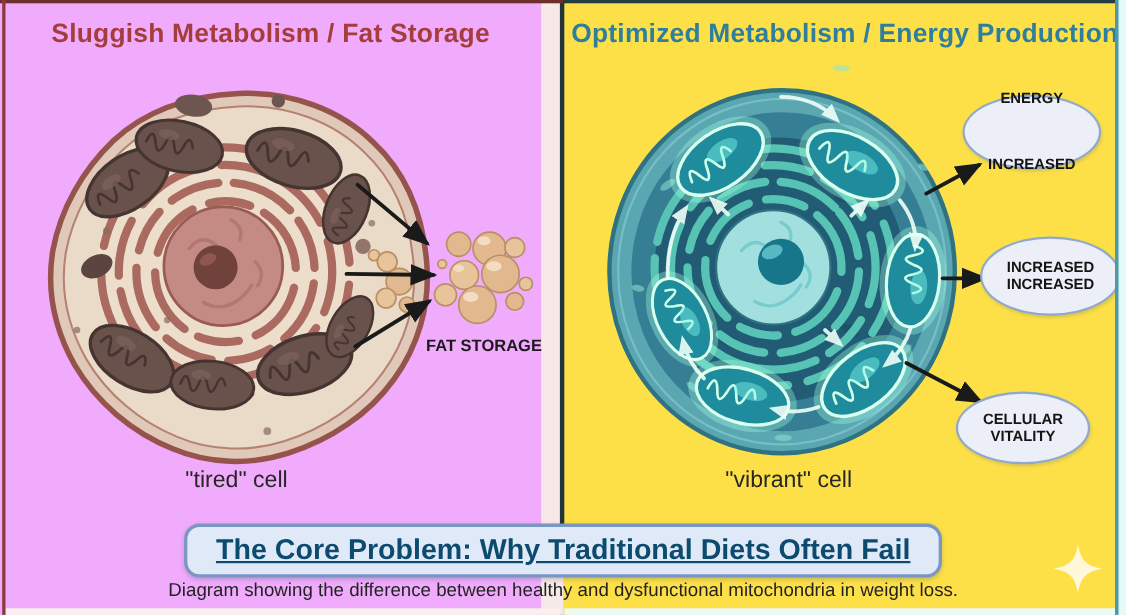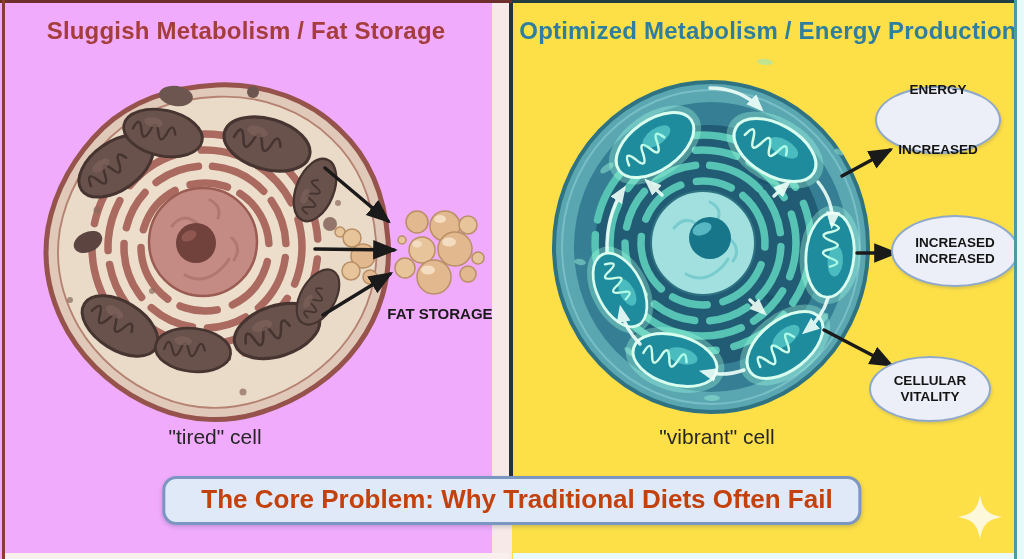--- a/index.html
+++ b/index.html
@@ -26,22 +26,22 @@
   .badge{position:absolute;background:#ECEEF8;border:2px solid #8FA9CB;border-radius:50%;
          display:flex;flex-direction:column;align-items:center;justify-content:center;
          font-weight:bold;font-size:13.5px;color:#141414;line-height:1.2;text-align:center;
          box-shadow:1px 2px 3px rgba(60,80,120,0.18);z-index:4;}
   .badge span{display:block;}
   .badge.energy{left:363px;top:86px;width:122px;height:64px;gap:44px;}
   .badge.metabolism{left:379px;top:215px;width:124px;height:68px;}
   .badge.vitality{left:357px;top:356px;width:118px;height:62px;}
   .banner{position:absolute;left:50%;top:476px;transform:translateX(-50%);
           background:#E0E9F8;border:3px solid #7C96C2;border-radius:14px;
-          padding:5px 26px 7px 36px;font-size:26px;font-weight:bold;color:#c2410c;
-          white-space:nowrap;z-index:7;box-shadow:0 2px 4px rgba(60,80,120,0.25);}
+          padding:5px 26px 7px 26px;font-size:26px;font-weight:bold;color:#0c4a6e;
+          white-space:nowrap;z-index:7;box-shadow:0 2px 4px rgba(60,80,120,0.25);text-decoration:underline;}
   .subtitle{position:absolute;left:0;top:527px;width:100%;text-align:center;
             font-size:17px;color:#222;z-index:6;}
   .bottom-strip{position:absolute;top:553px;height:6px;z-index:5;}
   .bottom-strip.l{left:5px;width:504px;background:#F9F0EE;}
   .bottom-strip.r{left:513px;width:501px;background:#EAFAF8;}
   .sparkle{position:absolute;left:958px;top:495px;width:44px;height:44px;z-index:8;opacity:0.8;}
 </style>
 </head>
 <body>
 
@@ -252,18 +252,19 @@
   <div class="divider"></div>
   <div class="edge top-left"></div>
   <div class="edge top-right"></div>
   <div class="edge left-line"></div>
   <div class="edge right-line"></div>
   <div class="edge right-outer"></div>
   <div class="bottom-strip l"></div>
   <div class="bottom-strip r"></div>
 
   <div class="banner">The Core Problem: Why Traditional Diets Often Fail</div>
+  <div class="subtitle">Diagram showing the difference between healthy and dysfunctional mitochondria in weight loss.</div>
 
   <svg class="sparkle" viewBox="0 0 48 48">
     <path d="M24 0 C27 16 32 21 48 24 C32 27 27 32 24 48 C21 32 16 27 0 24 C16 21 21 16 24 0 Z" fill="#FFFFFF"></path>
   </svg>
 
 </div>
 
 </body></html>

